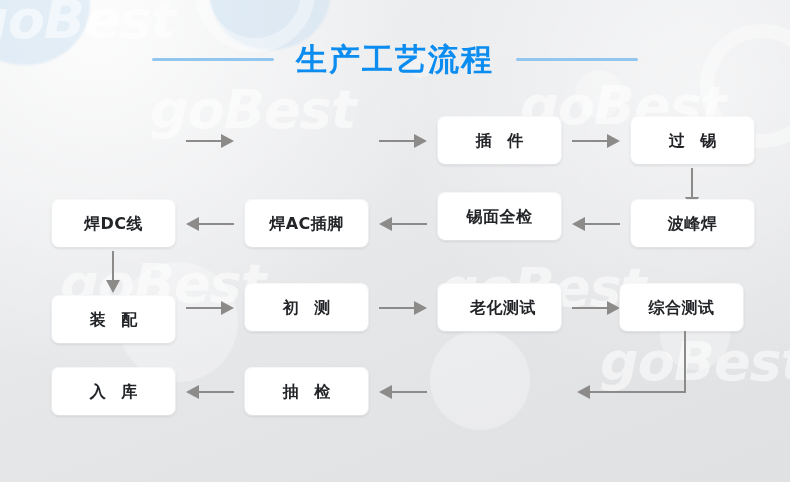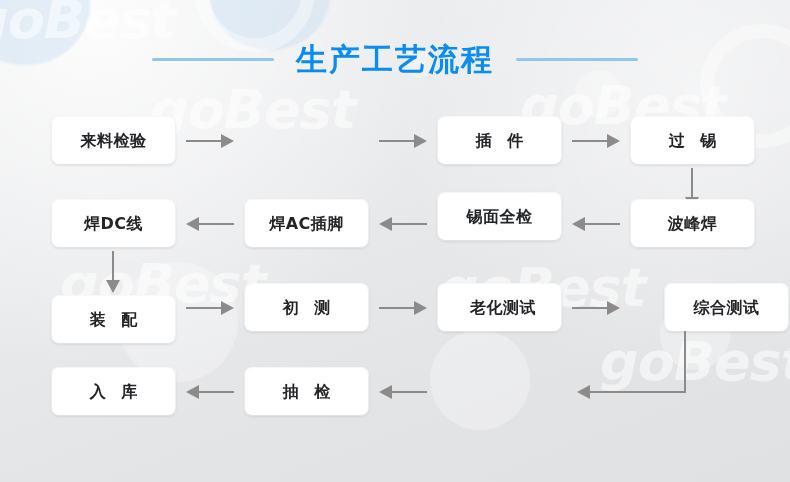--- a/index.html
+++ b/index.html
@@ -204,23 +204,20 @@
   </div>
 
   <div class="title-row">
     <div class="title-rule"></div>
     <div class="title-text">生产工艺流程</div>
     <div class="title-rule"></div>
   </div>
 
   <div class="flow">
 
-    <div class="node" style="left:52px; top:117px;">
-      <span class="node-label">来料检验</span>
-    </div>
     <div class="arrow-h right" style="left:186px; top:134px; width:48px;">
       <div class="shaft"></div>
       <div class="head"></div>
     </div>
 
     <div class="arrow-h right" style="left:379px; top:134px; width:48px;">
       <div class="shaft"></div>
       <div class="head"></div>
     </div>
 
@@ -291,21 +288,21 @@
     </div>
 
     <div class="node" style="left:438px; top:284px;padding-left:7px;">
       <span class="node-label">老化测试</span>
     </div>
     <div class="arrow-h right" style="left:572px; top:301px; width:48px;">
       <div class="shaft"></div>
       <div class="head"></div>
     </div>
 
-    <div class="node" style="left:620px; top:284px;margin-left:45px;">
+    <div class="node" style="left:620px; top:284px;">
       <span class="node-label">综合测试</span>
     </div>
 
     <div class="elbow" style="left:0; top:0; width:790px; height:482px;">
       <div class="seg-v" style="left:684px; top:331px; height:62px;"></div>
       <div class="seg-h" style="left:590px; top:391px; width:96px;"></div>
       <div class="head-left" style="left:577px; top:385px;"></div>
     </div>
 
     <div class="node" style="left:52px; top:368px;">

